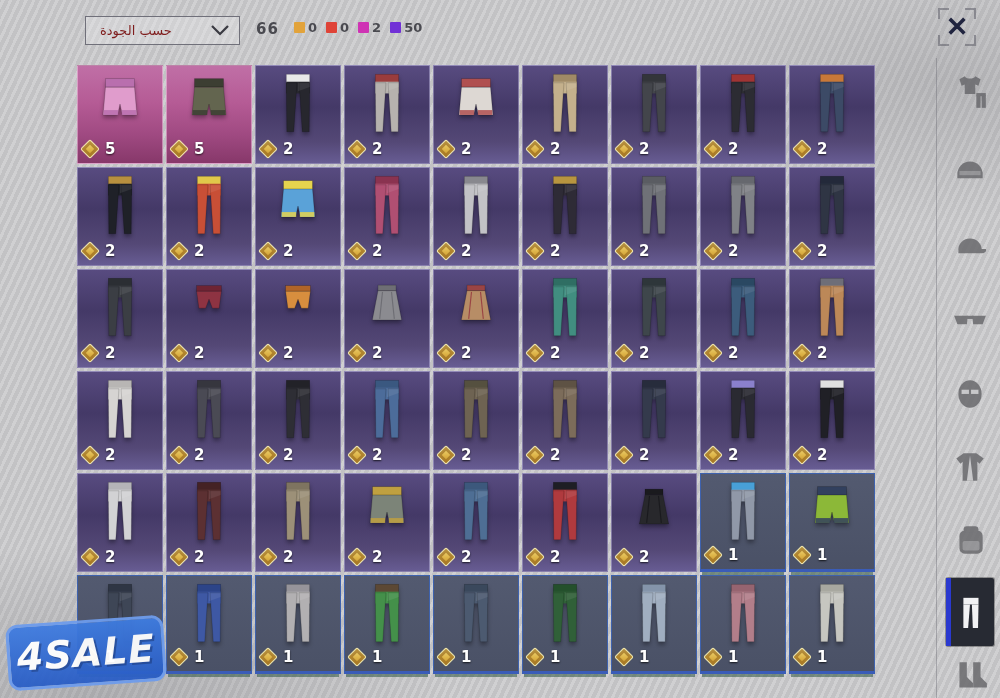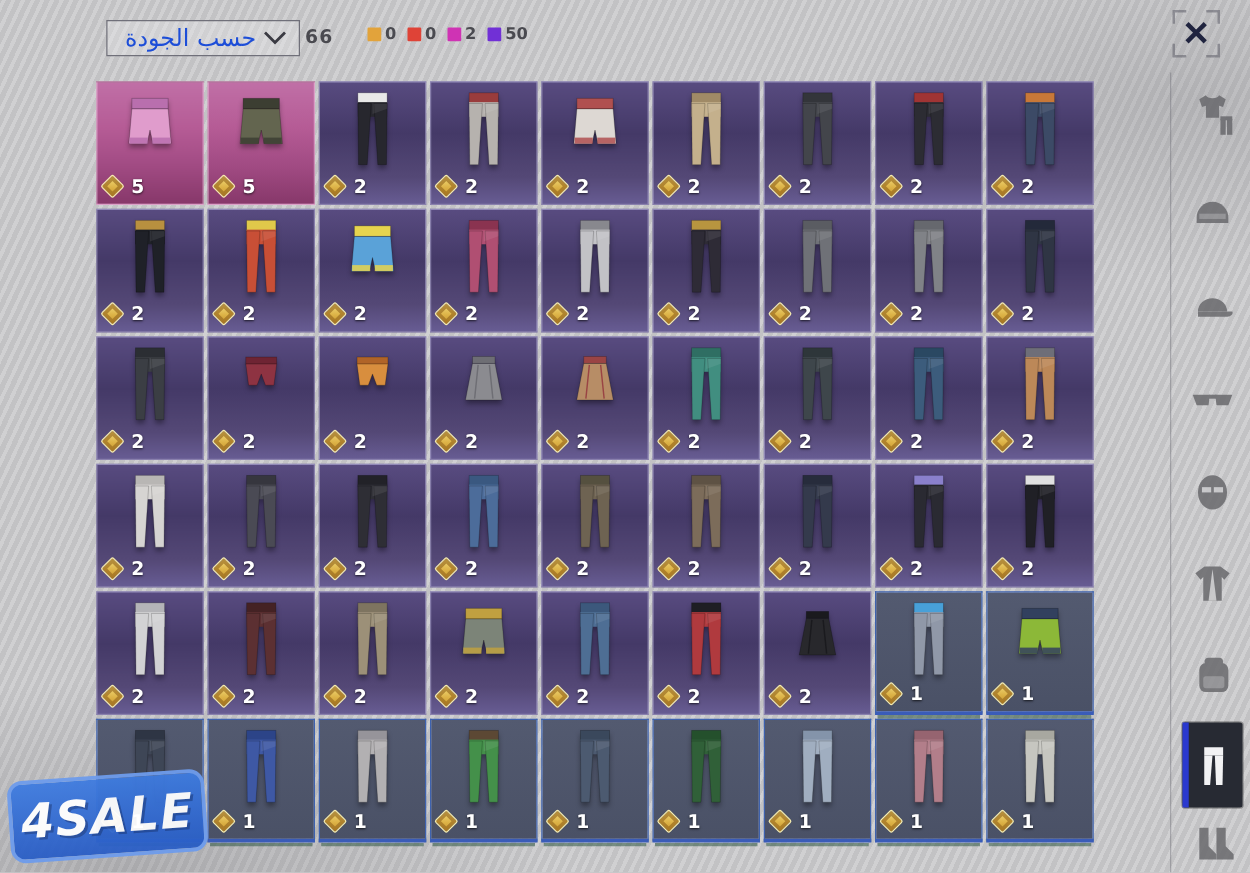--- a/index.html
+++ b/index.html
@@ -18,23 +18,23 @@
   }
 
   
   .hdr{position:absolute;top:0;left:0;right:0;height:58px;z-index:5}
   .dropdown{
     position:absolute;left:85px;top:16px;width:155px;height:29px;
     border:1px solid #70707a;background:rgba(235,235,238,.35);
     display:flex;align-items:center;justify-content:space-between;
     padding:0 10px 0 14px;box-sizing:border-box;cursor:pointer;
   }
-  .dropdown .lbl{font-size:19px;color:#1d4ed8;direction:rtl}
+  .dropdown .lbl{font-size:13px;color:#7f1d1d;direction:rtl}
   .chev{width:18px;height:11px;flex:0 0 auto}
-  .total{position:absolute;left:244px;top:20px;font-size:15px;font-weight:bold;color:#4a4a50;letter-spacing:1px}
+  .total{position:absolute;left:256px;top:20px;font-size:15px;font-weight:bold;color:#4a4a50;letter-spacing:1px}
   .legend{position:absolute;left:294px;top:20px;display:flex;align-items:center;gap:9px}
   .leg-item{display:flex;align-items:center;gap:3px}
   .leg-sq{width:11px;height:11px;border-radius:1px}
   .leg-n{font-size:13px;font-weight:bold;color:#4a4a50}
   .closebox{
     position:absolute;right:24px;top:8px;width:38px;height:38px;background:transparent;
     border:none;cursor:pointer;display:flex;align-items:center;justify-content:center;padding:0;
   }
   .closebox .x{font-size:27px;font-weight:bold;color:#20243f;line-height:1}
   .corner{position:absolute;width:9px;height:9px;border:0 solid rgba(95,95,105,.55)}

